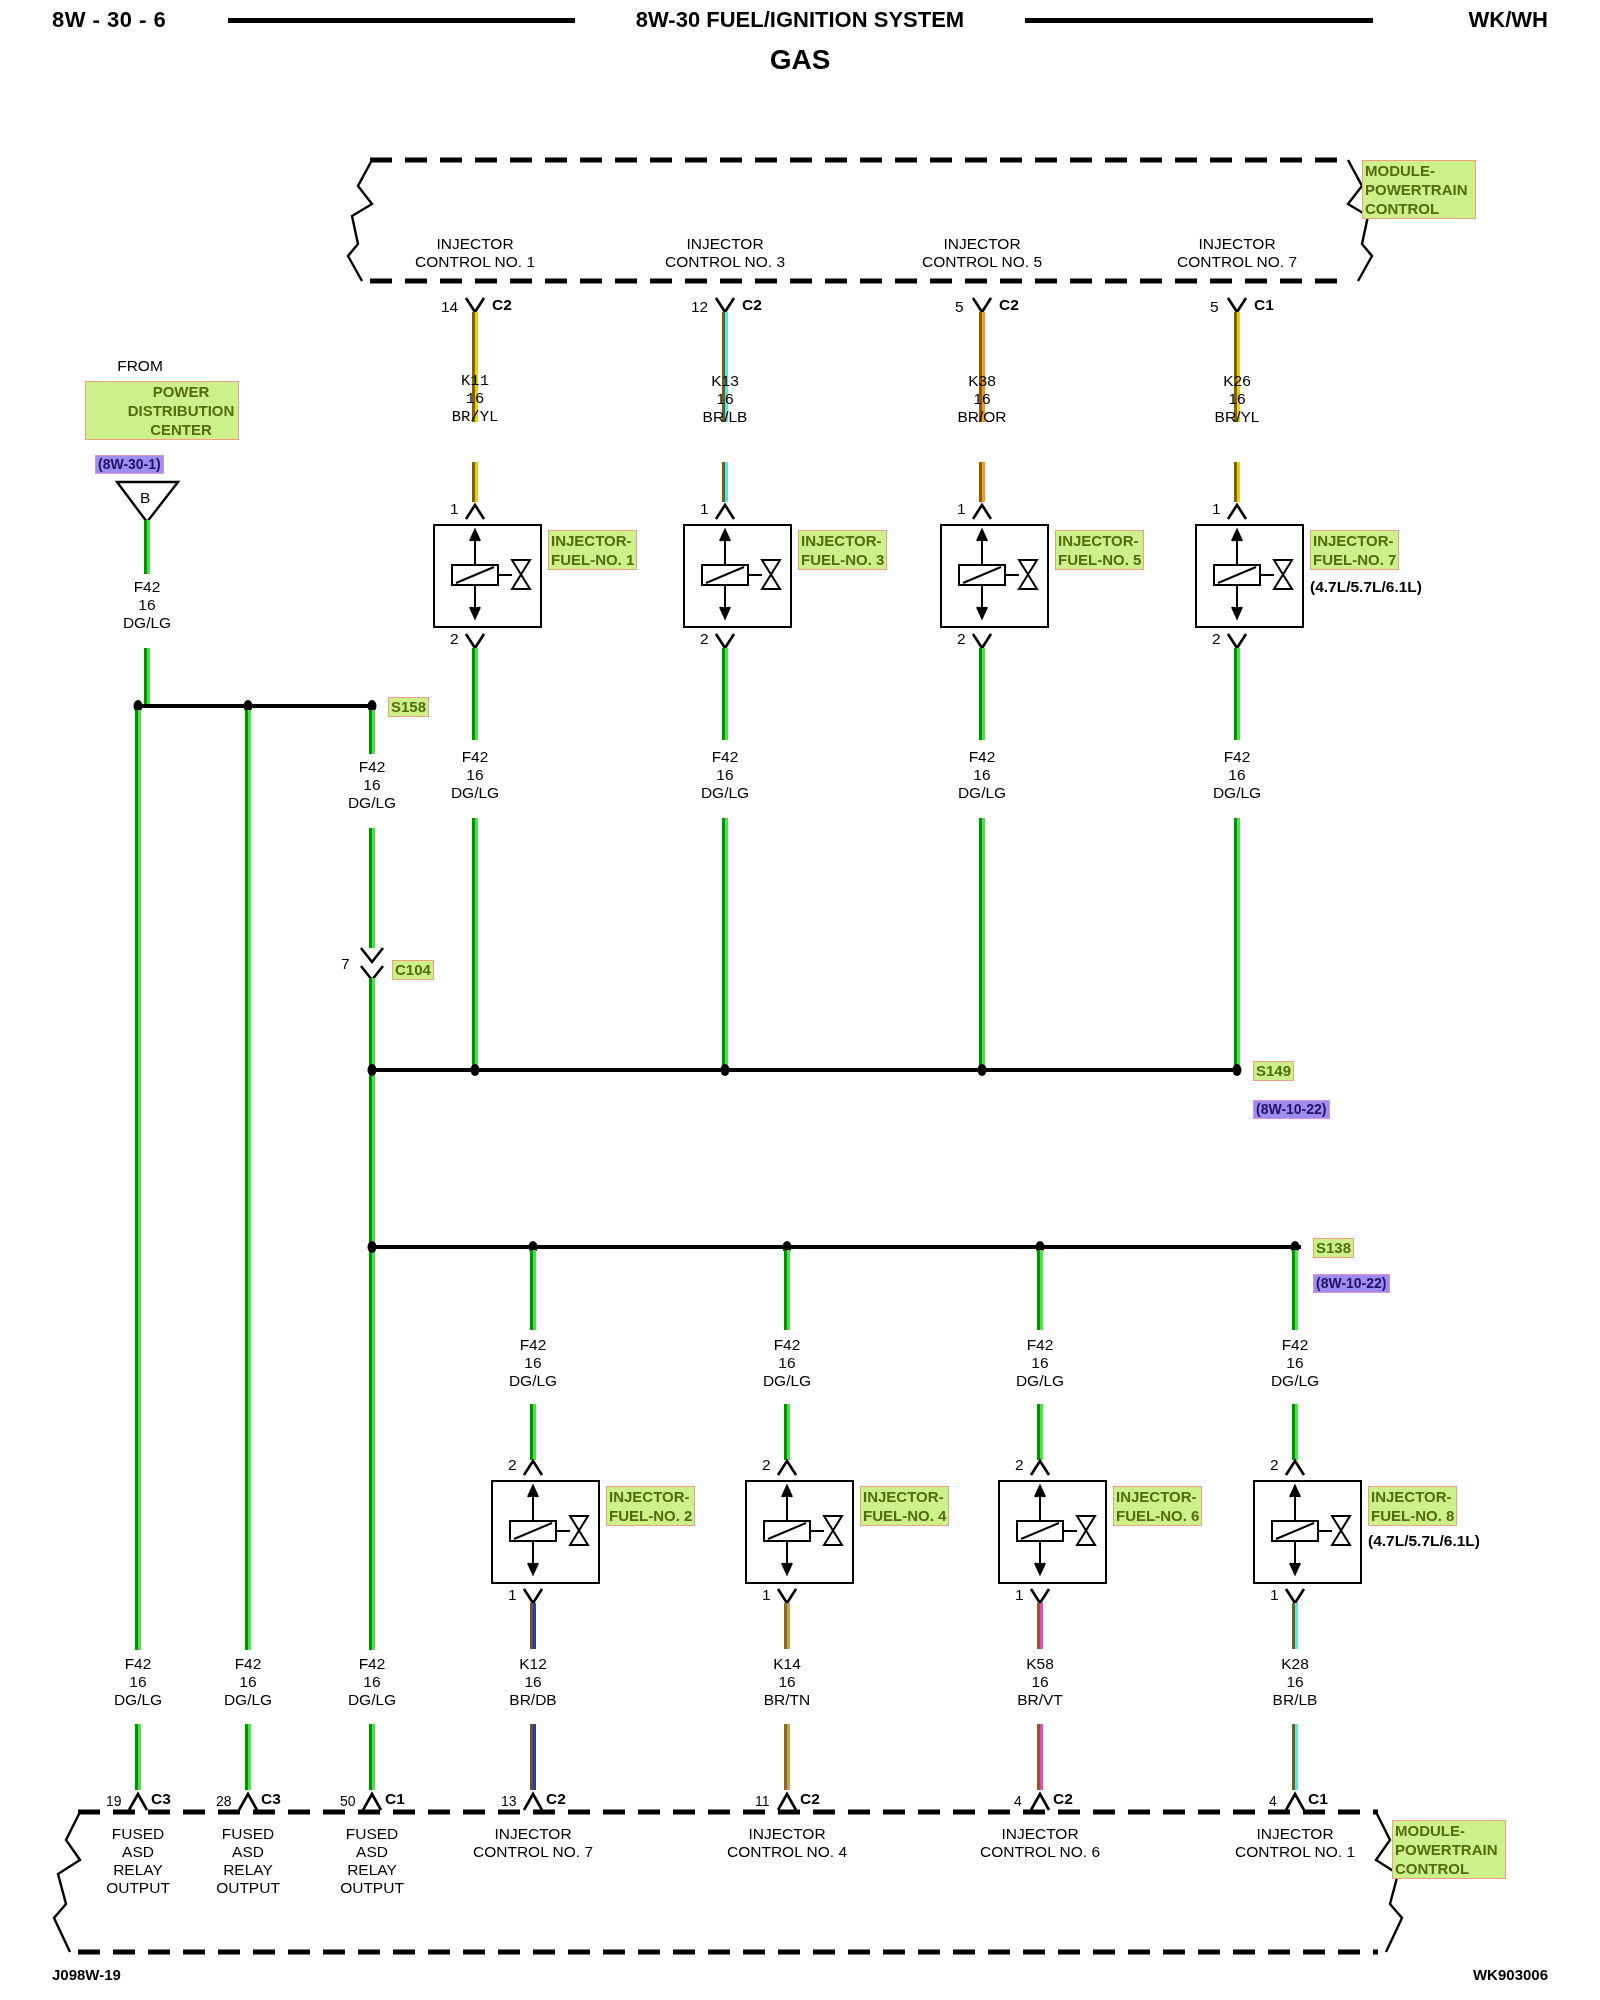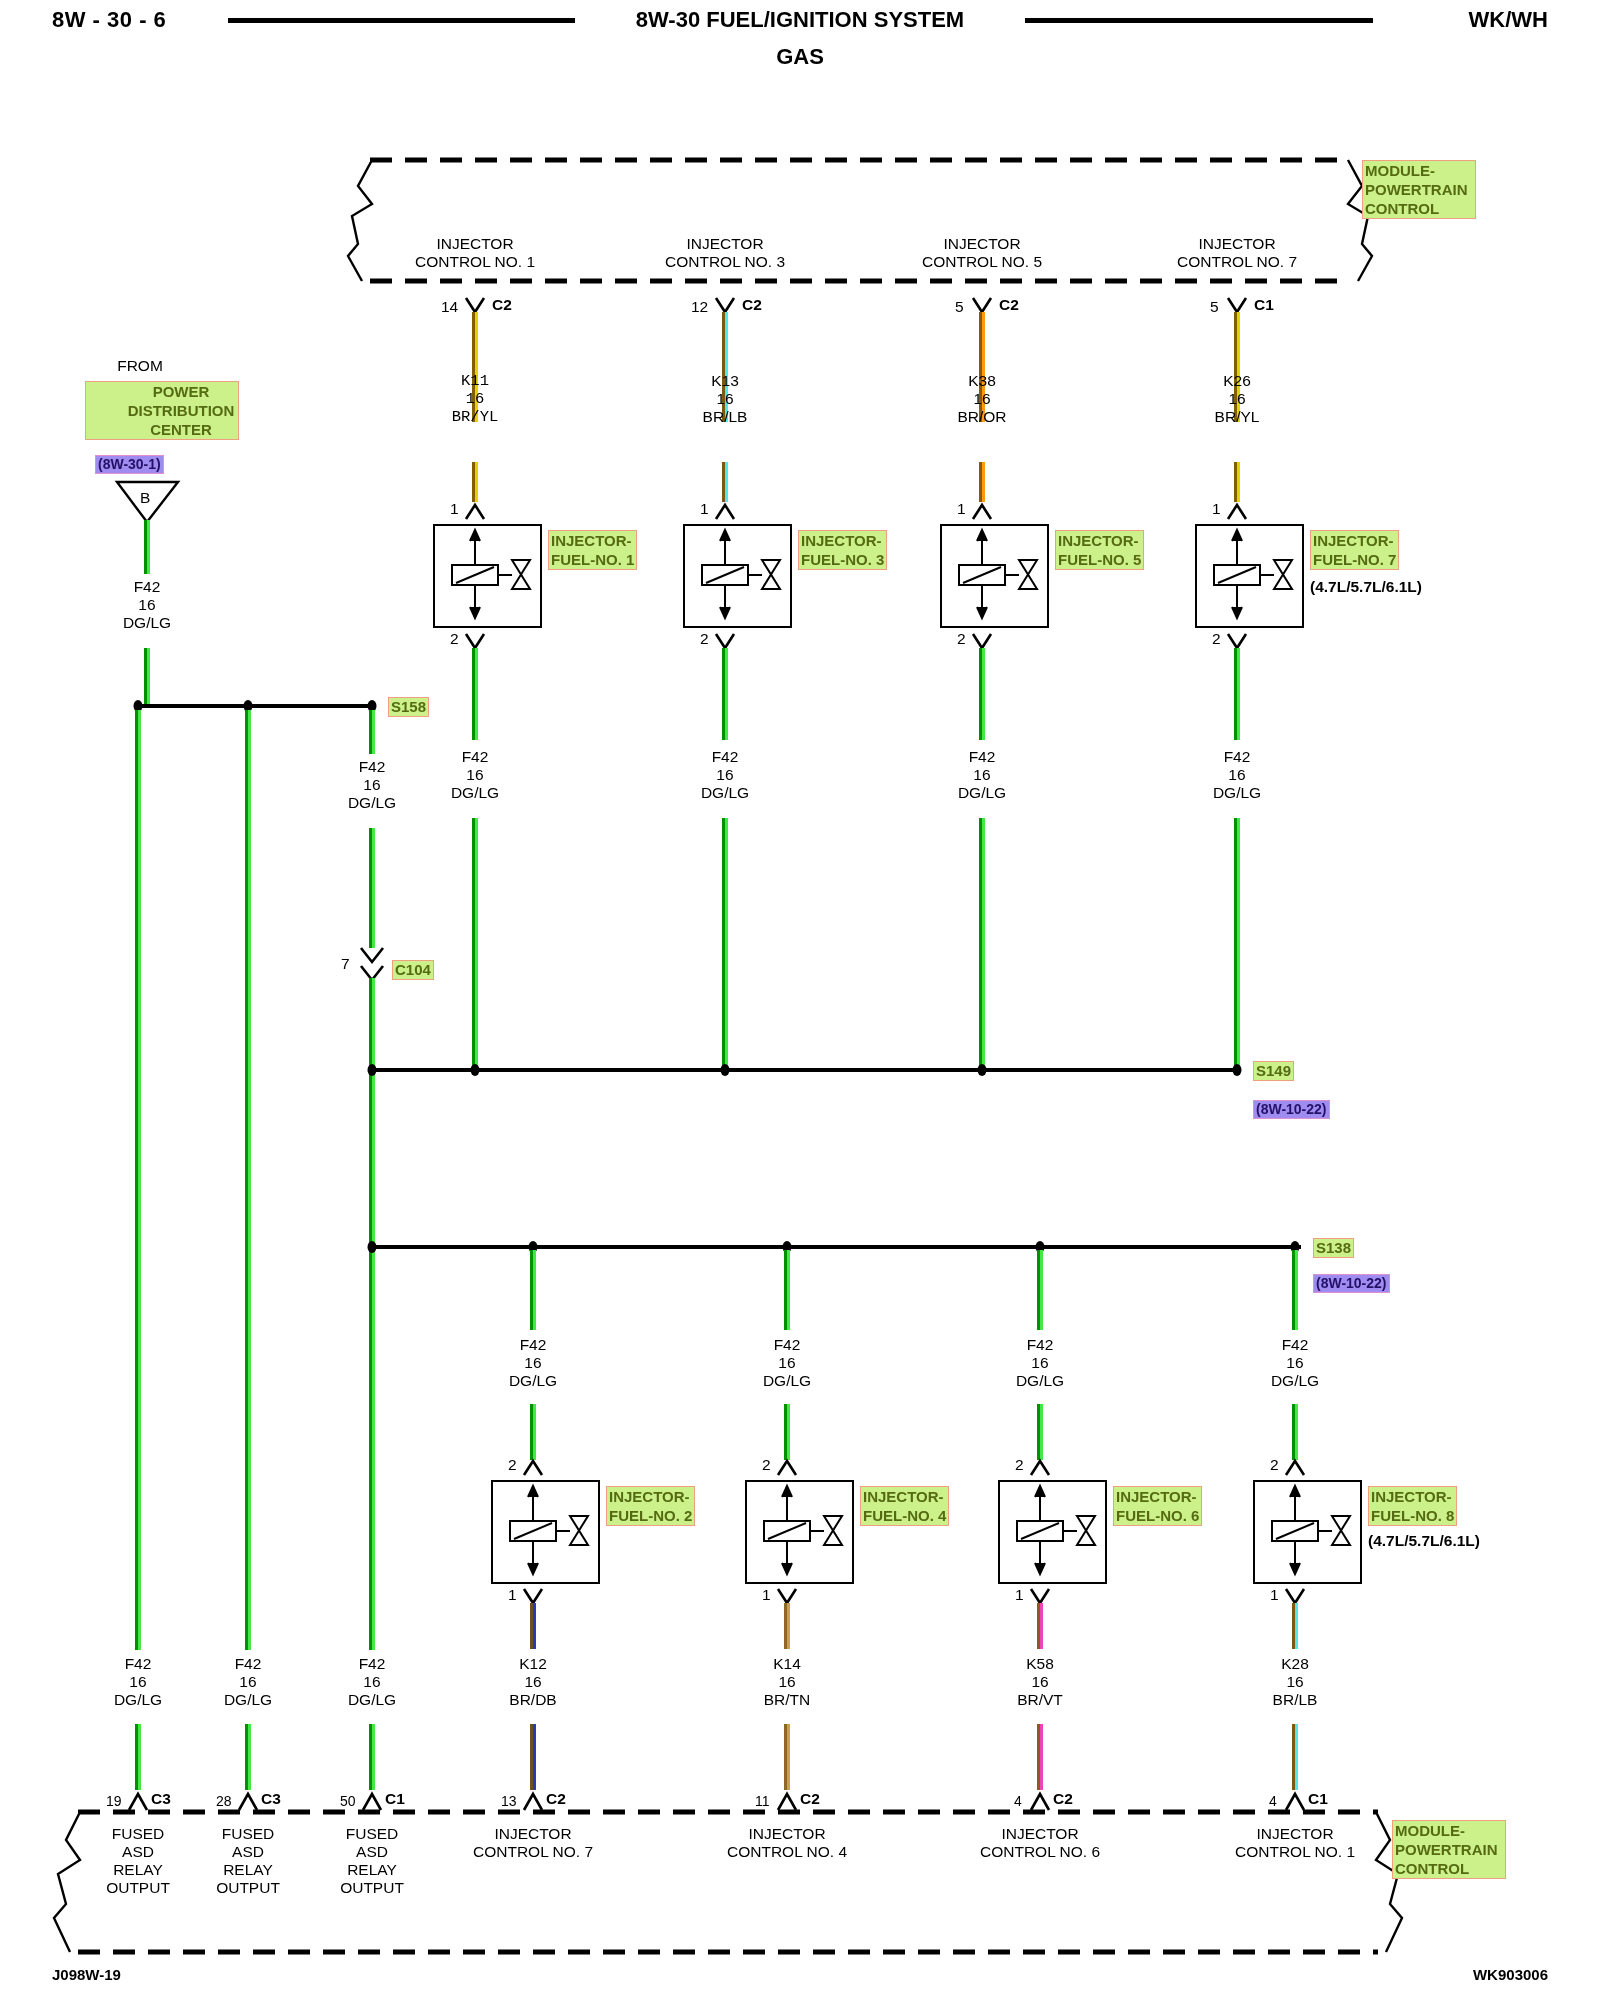--- a/index.html
+++ b/index.html
@@ -2,21 +2,21 @@
 <html><head>
 <meta charset="utf-8">
 <style>
   html,body{margin:0;padding:0;background:#fff;}
   body{width:1600px;height:2000px;position:relative;
        font-family:"Liberation Sans", sans-serif;color:#000;overflow:hidden;}
   .abs{position:absolute;}
   
   #hdr-left{left:52px;top:7px;font-size:22px;font-weight:bold;letter-spacing:.5px;}
   #hdr-title{left:0;top:7px;width:1600px;text-align:center;font-size:22px;font-weight:bold;}
-  #hdr-sub{left:0;top:44px;width:1600px;text-align:center;font-size:22px;font-weight:bold;}
+  #hdr-sub{left:0;top:44px;width:1600px;text-align:center;font-size:28px;font-weight:bold;}
   #hdr-right{right:52px;top:7px;font-size:22px;font-weight:bold;}
   .hrule{position:absolute;height:5px;background:#000;top:18px;}
   #rule-l{left:228px;width:347px;}
   #rule-r{left:1025px;width:348px;}
   
   #ft-left{left:52px;top:1966px;font-size:15px;font-weight:bold;}
   #ft-right{right:52px;top:1966px;font-size:15px;font-weight:bold;}
   
   .t{font-size:15.5px;line-height:18px;white-space:nowrap;}
   .t.c{text-align:center;transform:translateX(-50%);}

